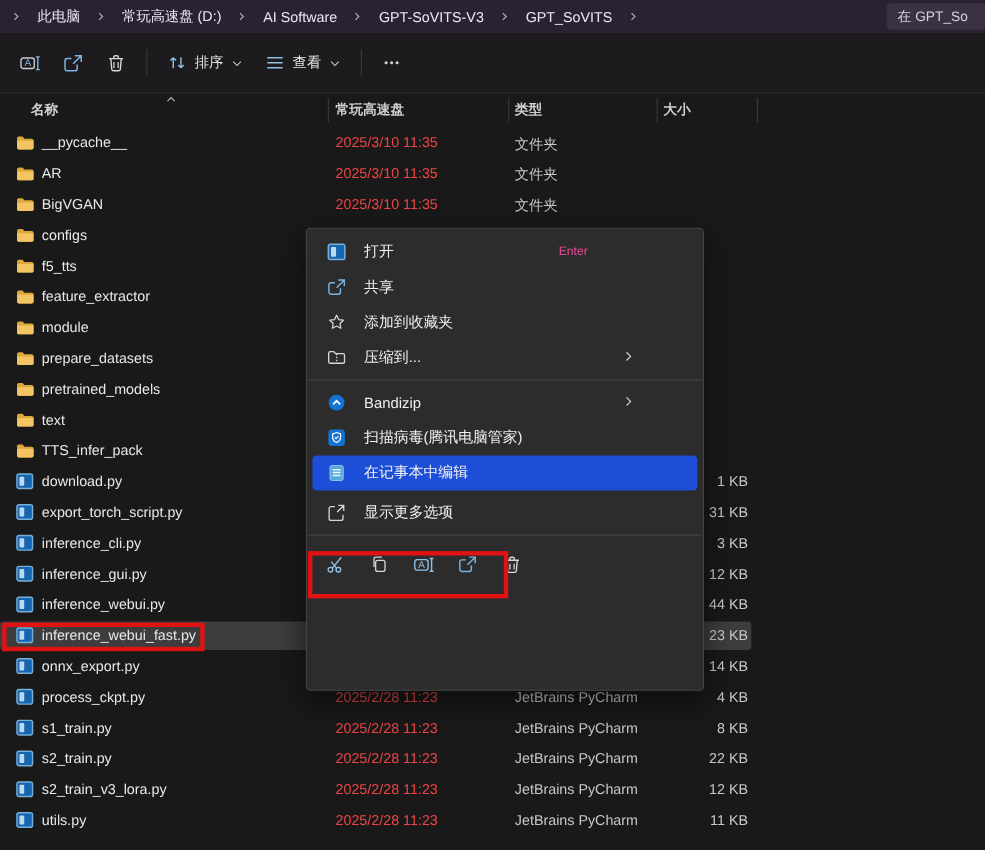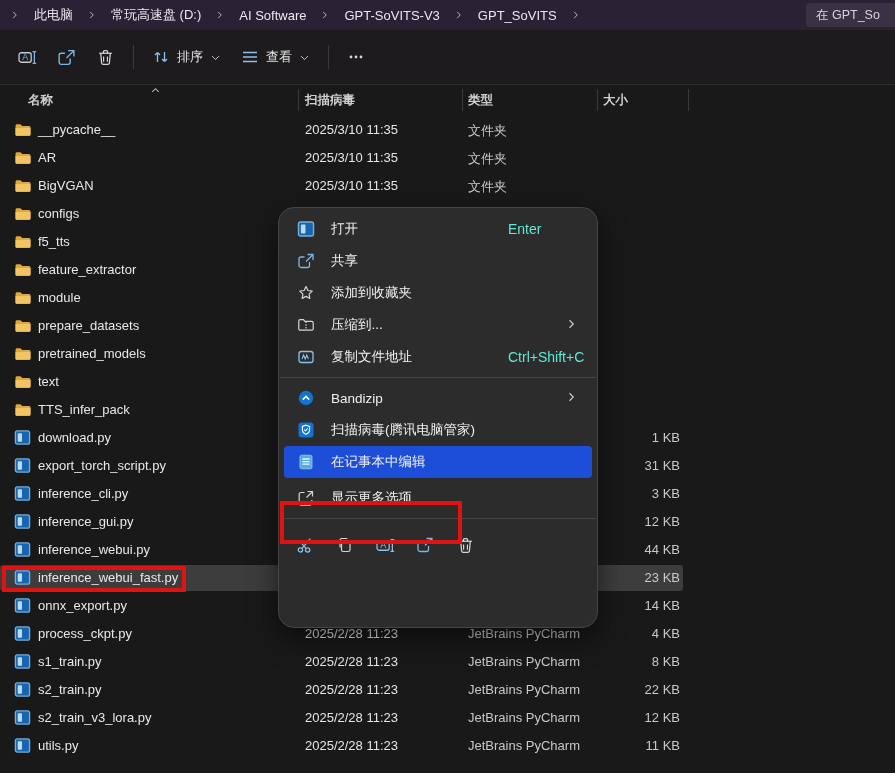--- a/index.html
+++ b/index.html
@@ -33,34 +33,34 @@
   .hsep { position:absolute; top:4px; width:1px; height:22px; background:#3a3a3a; }
   #sortcaret { position:absolute; left:150px; top:0px; }
 
   
   #filelist { position:absolute; left:0; top:116px; width:895px; }
   .frow { position:relative; height:28px; font-size:13px; }
   .frow.sel::before { content:''; position:absolute; left:0; top:1px; width:683px;
     height:26px; background:#3d3d3d; border-radius:3px; }
   .c-ic   { position:absolute; left:14px; top:5px; }
   .c-name { position:absolute; left:38px; top:6px; color:#e8e8e8; white-space:nowrap; }
-  .c-date { position:absolute; left:305px; top:6px; color:#e5e5e5; }
+  .c-date { position:absolute; left:305px; top:6px; color:#ef4444; }
   .c-kind { position:absolute; left:468px; top:6px; color:#c8c8c8; }
   .c-size { position:absolute; left:597px; top:6px; width:83px; text-align:right; color:#c8c8c8; }
 
   
-  #ctxmenu { position:absolute; left:278px; top:207px; width:320px; height:421px;
-    background:#2c2c2c; border:1px solid #454545; border-radius:16px;
+  #ctxmenu { position:absolute; left:278px; top:207px; width:362px; height:421px;
+    background:#2c2c2c; border:1px solid #454545; border-radius:4px;
     box-shadow:0 10px 28px rgba(0,0,0,.55); padding-top:5px; z-index:5; }
   .mi { position:relative; height:32px; margin:0 5px; border-radius:4px;
     display:flex; align-items:center; padding-left:13px; font-size:13.5px; color:#f0f0f0; }
   .mi.hl { background:#1d4ed8; }
   .mi.gap { margin-top:4px;font-family:Liberation Serif, serif; }
   .mi .mlabel { margin-left:16px; white-space:nowrap; }
-  .mi .mshort { position:absolute; left:224px; font-size:14px; color:#5eead4; }
+  .mi .mshort { position:absolute; left:224px; font-size:11px; color:#ec4899; }
   .mi .msub   { position:absolute; left:281px; }
   .msep { height:1px; background:#454545; margin:4px 1px; }
   .qrow { display:flex; gap:6px; padding:5px 0 0 9px; }
   .qbtn { width:34px; height:34px; border-radius:4px; display:flex;
     align-items:center; justify-content:center; }
 
   
   .redbox { position:absolute; border:4px solid #e01212; z-index:10; }
   #red-file { left:2px; top:566px; width:184px; height:26px; }
   #red-menu { left:280px; top:501px; width:182px; height:43px; }
@@ -179,21 +179,21 @@
     </div>
 </div>
 
 <div id="colheaders">
   <span id="sortcaret" class="icon">
       <svg width="11" height="11" viewBox="0 0 12 12" fill="none">
         <path d="M2.5 7.5 6 4l3.5 3.5" stroke="#b5b5b5" stroke-width="1.2"></path>
       </svg>
     </span>
   <span class="hcell" style="left:28px">名称</span>
-  <span class="hcell" style="left:305px">扫描病毒</span>
+  <span class="hcell" style="left:305px">常玩高速盘</span>
   <span class="hcell" style="left:468px">类型</span>
   <span class="hcell" style="left:603px">大小</span>
   <span class="hsep" style="left:298px"></span>
   <span class="hsep" style="left:462px"></span>
   <span class="hsep" style="left:597px"></span>
   <span class="hsep" style="left:688px"></span>
 </div>
 
 <div id="filelist">
     <div class="frow">
@@ -506,30 +506,20 @@
       <span class="icon">
         <svg width="18" height="18" viewBox="0 0 18 18" fill="none">
           <path d="M1.8 5c0-.8.6-1.4 1.4-1.4h3.2l1.6 1.8h6.8c.8 0 1.4.6 1.4 1.4v6c0 .8-.6 1.4-1.4 1.4H3.2c-.8 0-1.4-.6-1.4-1.4z" stroke="#d6d6d6" stroke-width="1.2"></path>
           <path d="M9 5.5v1.4m0 1.4v1.4m0 1.4v1.4" stroke="#d6d6d6" stroke-width="1.2"></path>
         </svg>
       </span>
       <span class="mlabel">压缩到...</span>
       <span class="msub"><svg width="12" height="12" viewBox="0 0 16 16" fill="none">
           <path d="M6 3l5 5-5 5" stroke="#cfcfcf" stroke-width="1.5"></path>
         </svg></span>
-    </div>
-    <div class="mi">
-      <span class="icon">
-        <svg width="18" height="18" viewBox="0 0 18 18" fill="none">
-          <rect x="2" y="3.5" width="14" height="11" rx="2.2" stroke="#8fc0e8" stroke-width="1.3"></rect>
-          <path d="M5 11l1.6-4 1.6 4 1.6-4 1.6 4" stroke="#8fc0e8" stroke-width="1.1"></path>
-        </svg>
-      </span>
-      <span class="mlabel">复制文件地址</span>
-      <span class="mshort">Ctrl+Shift+C</span>
     </div>
     <div class="msep"></div>
     <div class="mi">
       <span class="icon">
         <svg width="18" height="18" viewBox="0 0 18 18" fill="none">
           <circle cx="9" cy="9" r="7.2" fill="#1273d2"></circle>
           <path d="M5.8 10.6 9 7.4l3.2 3.2" stroke="#fff" stroke-width="1.6"></path>
         </svg>
       </span>
       <span class="mlabel">Bandizip</span>

